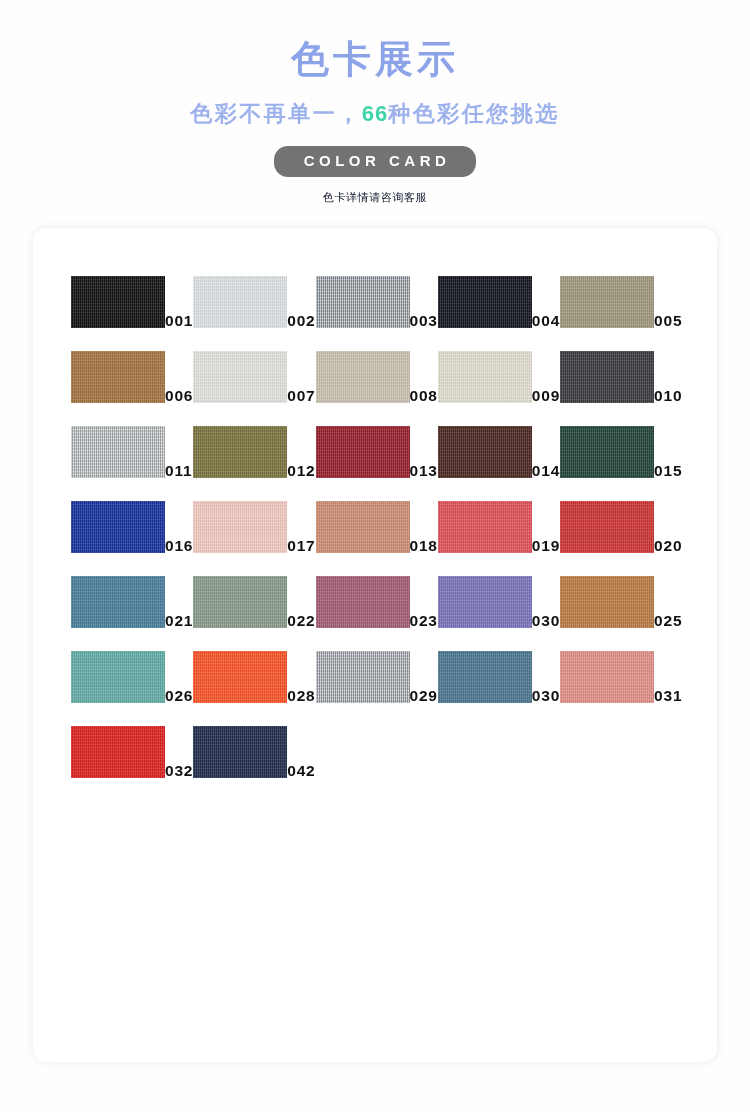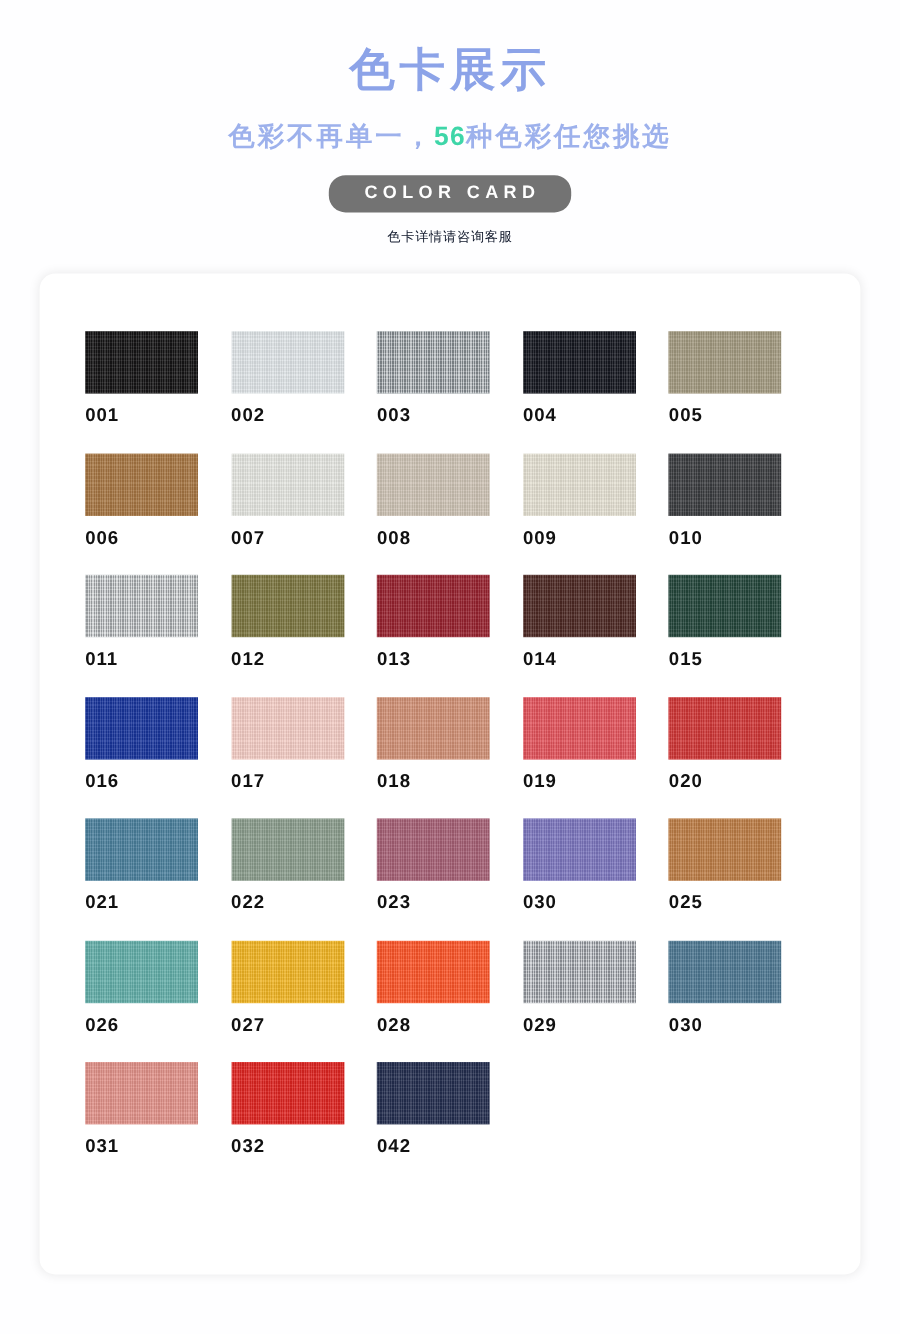--- a/index.html
+++ b/index.html
@@ -97,22 +97,22 @@
     display: grid;
     grid-template-columns: repeat(5, 1fr);
     row-gap: 23px;
     column-gap: 0;
     justify-items: center;
   }
 
   .swatch-cell {
     width: 100%;
     display: flex;
-    flex-direction: column;
-    align-items: flex-start;
+    flex-direction: row;
+    align-items: flex-end;
   }
 
   .swatch {
     width: 94px;
     height: 52px;
     position: relative;
     overflow: hidden;
   }
 
   
@@ -162,21 +162,21 @@
 </head>
 <body>
 
 <div class="page">
 
   <div class="header">
 
     <h1 class="main-title">色卡展示</h1>
 
     <div class="subtitle">
-      <span>色彩不再单一，</span><span class="accent">56</span><span>种色彩任您挑选</span>
+      <span>色彩不再单一，</span><span class="accent">66</span><span>种色彩任您挑选</span>
     </div>
 
     <div class="badge-wrap">
       <span class="badge">COLOR CARD</span>
     </div>
 
     <div class="caption">色卡详情请咨询客服</div>
   </div>
 
   <div class="card">
@@ -277,24 +277,20 @@
           <div class="swatch" style="background-color: rgb(123, 117, 189);"></div>
           <div class="swatch-label">030</div>
         </div>
         <div class="swatch-cell">
           <div class="swatch" style="background-color: rgb(188, 124, 69);"></div>
           <div class="swatch-label">025</div>
         </div>
         <div class="swatch-cell">
           <div class="swatch" style="background-color: rgb(98, 173, 168);"></div>
           <div class="swatch-label">026</div>
-        </div>
-        <div class="swatch-cell">
-          <div class="swatch" style="background-color: rgb(240, 180, 34);"></div>
-          <div class="swatch-label">027</div>
         </div>
         <div class="swatch-cell">
           <div class="swatch" style="background-color: rgb(251, 84, 40);"></div>
           <div class="swatch-label">028</div>
         </div>
         <div class="swatch-cell">
           <div class="swatch heather" style="background-color: rgb(169, 174, 181);"></div>
           <div class="swatch-label">029</div>
         </div>
         <div class="swatch-cell">

